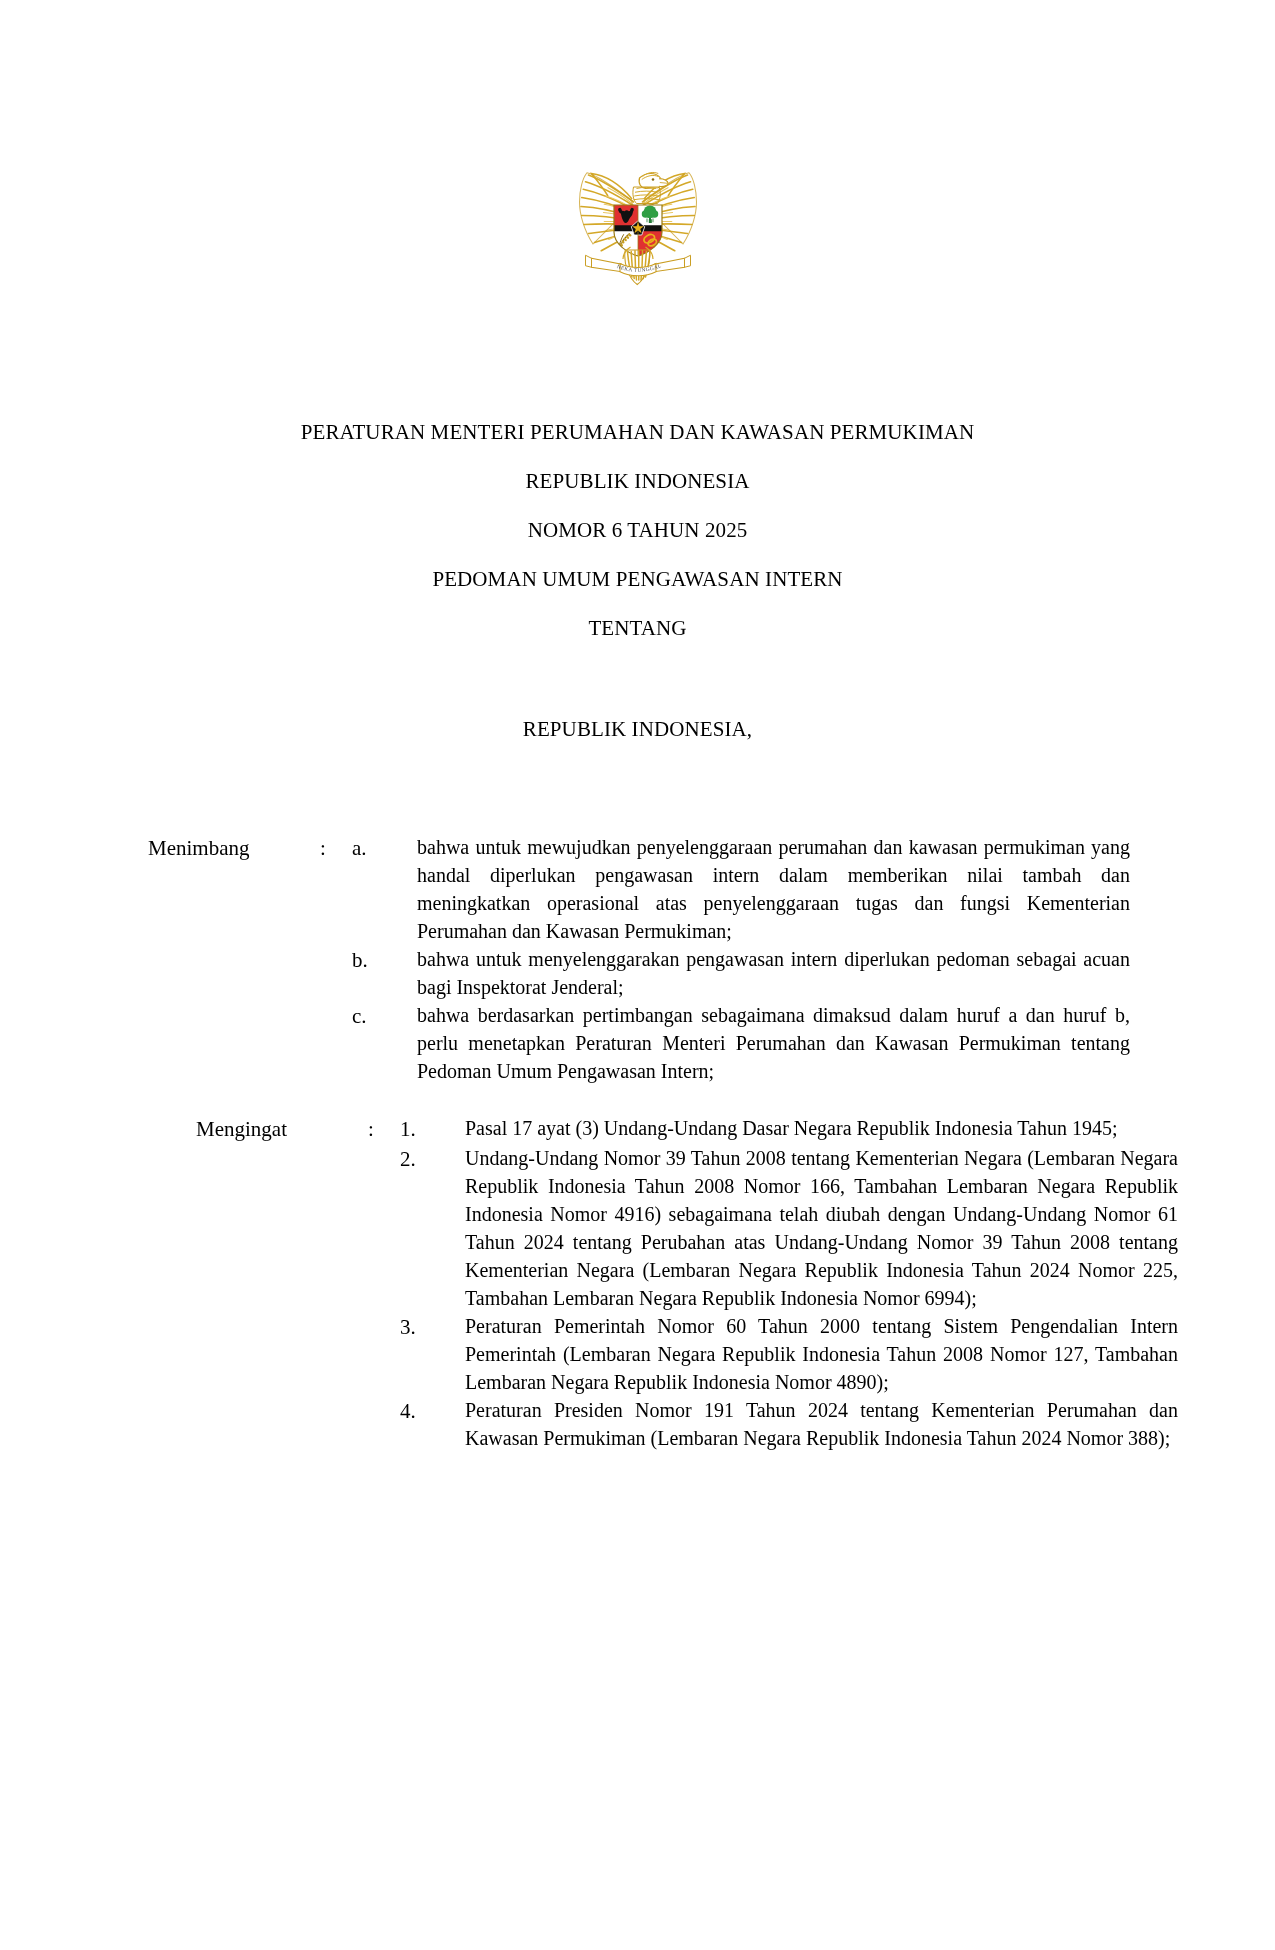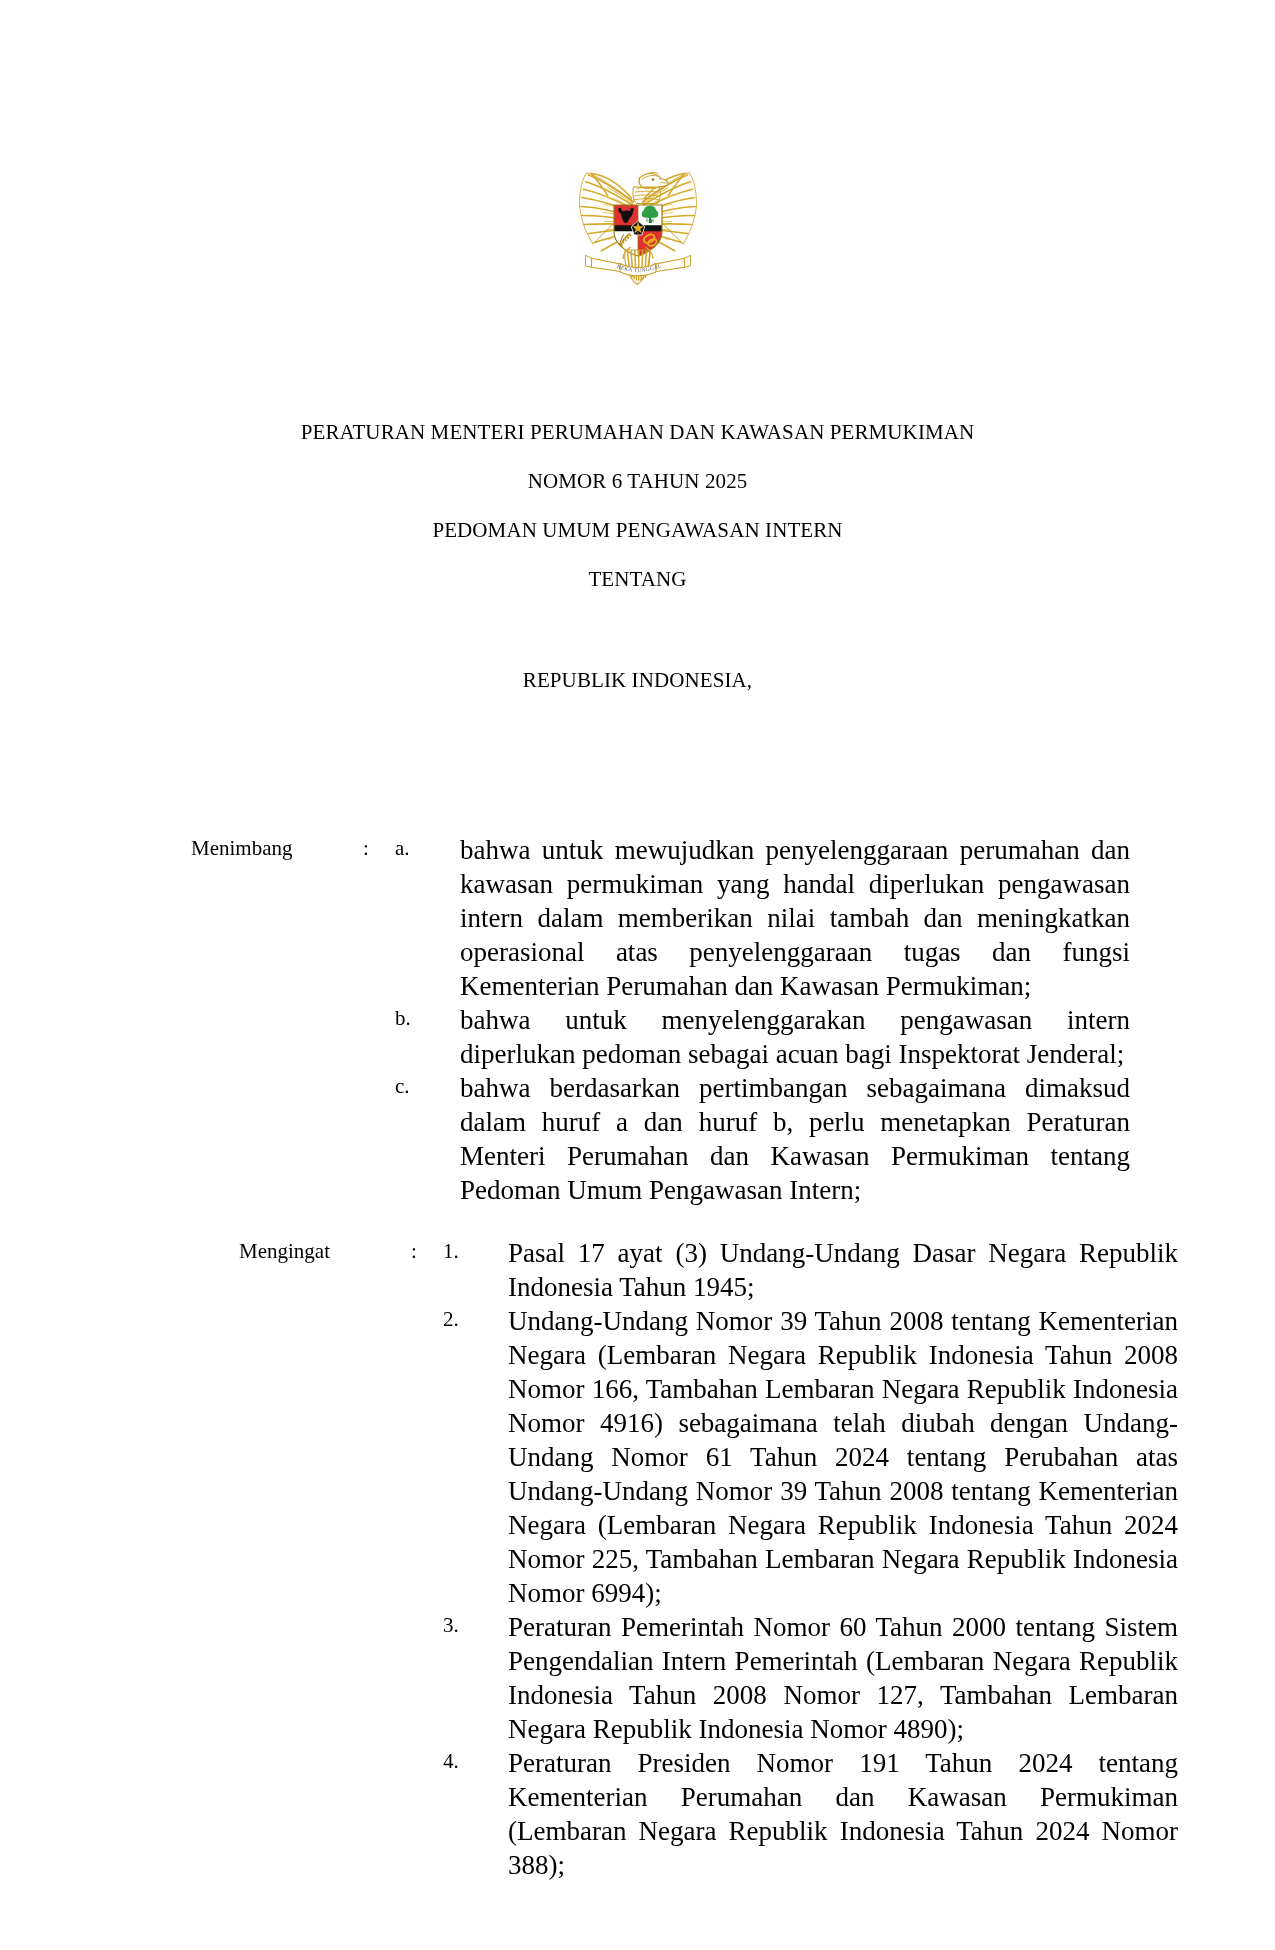--- a/index.html
+++ b/index.html
@@ -68,21 +68,20 @@
   .section + .section { margin-top: 29px; padding-left: 48px; }
 
   .label-col {
     width: 172px;
     flex: 0 0 172px;
     padding-left: 148px;
     box-sizing: content-box;
     font-size: 21px;
     line-height: 30px;
     white-space: nowrap;
-    margin-left: 43px;
   }
   .colon-col {
     width: 32px;
     flex: 0 0 32px;
     font-size: 21px;
     line-height: 30px;
     text-align: left;
   }
   .items-col {
     flex: 1 1 auto;
@@ -94,22 +93,22 @@
     align-items: flex-start;
   }
   .marker {
     width: 65px;
     flex: 0 0 65px;
     font-size: 21px;
     line-height: 30px;
   }
   .item-text {
     flex: 1 1 auto;
-    font-size: 27px;
-    line-height: 34px;
+    font-size: 20px;
+    line-height: 28px;
     text-align: justify;
     text-justify: inter-word;
     hyphens: none;
   }
   
   .item-text { text-align-last: left; }
 </style>
 </head>
 <body>
 
@@ -288,20 +287,21 @@
         <path id="mottoPath" d="M-30,6 C -12,14 12,14 30,6" fill="none"></path>
         <text font-family="'Liberation Serif', serif" font-size="7.2" fill="#4a4a4a" letter-spacing="0.5">
           <textPath href="#mottoPath" startOffset="50%" text-anchor="middle">BHINNEKA TUNGGAL IKA</textPath>
         </text>
       </g>
     </svg>
   </div>
 
   <div class="title-block">
     <div class="tline">PERATURAN MENTERI PERUMAHAN DAN KAWASAN PERMUKIMAN</div>
+    <div class="tline">REPUBLIK INDONESIA</div>
     <div class="tline">NOMOR 6 TAHUN 2025</div>
     <div class="tline">PEDOMAN UMUM PENGAWASAN INTERN</div>
     <div class="tline">TENTANG</div>
     <div class="title-gap"></div>
     <div class="title-gap"></div>
     <div class="tline">REPUBLIK INDONESIA,</div>
   </div>
 
   <div class="clauses">
 

